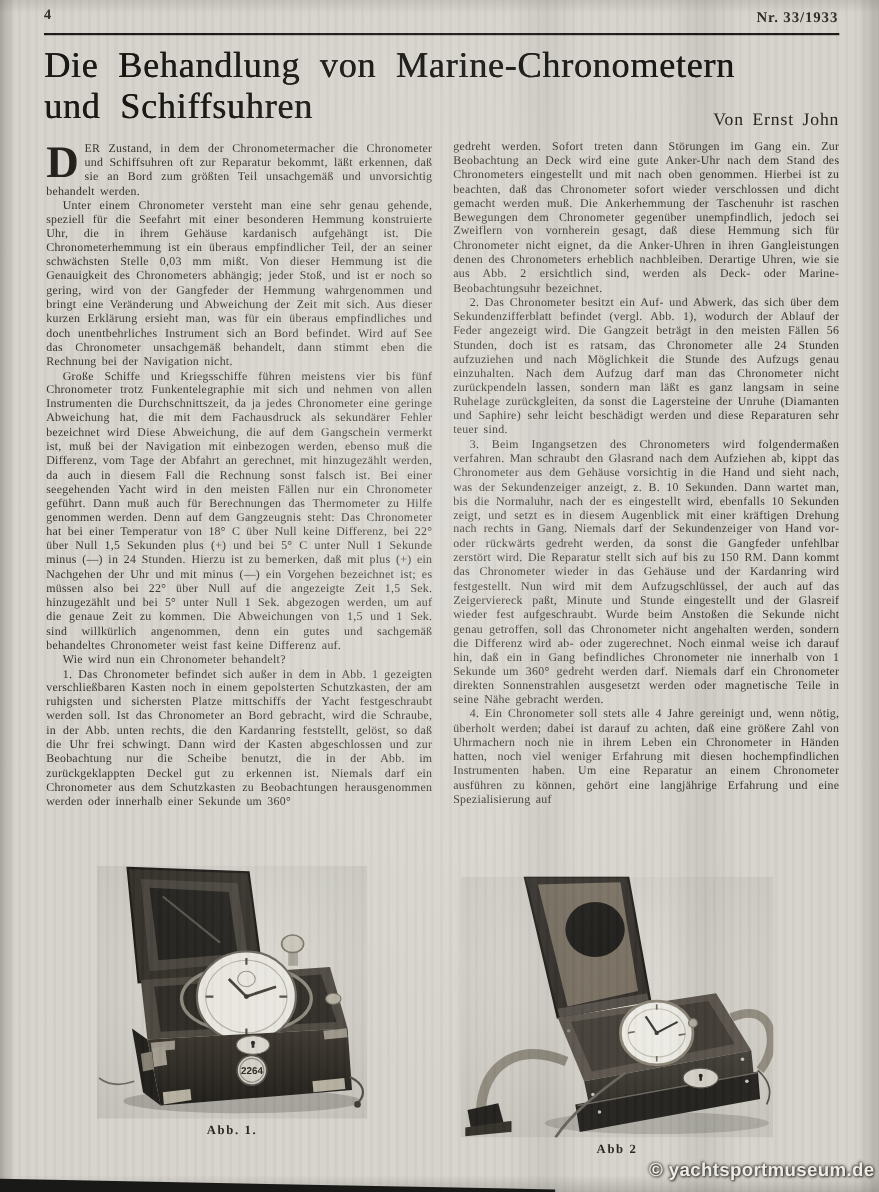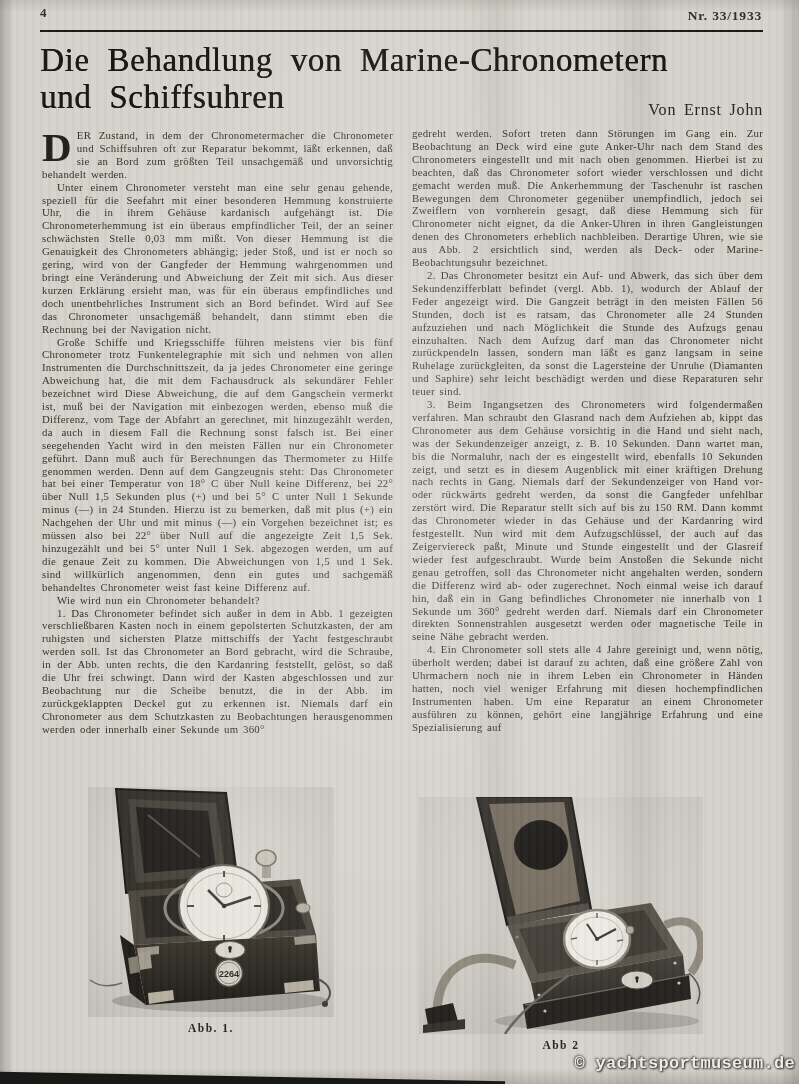--- a/index.html
+++ b/index.html
@@ -45,21 +45,21 @@
   .fig{position:absolute;}
   .fig-1{left:88px;top:787px;width:246px;}
   .fig-2{left:419px;top:797px;width:284px;}
   .fig svg{display:block;}
   .caption{
     text-align:center;font-size:11.5px;font-weight:bold;
     letter-spacing:1.5px;margin-top:5px;color:#2a2823;
   }
   .watermark{
     position:absolute;right:4px;top:1054px;z-index:50;
-    font-family:Liberation Mono, monospace;
+    font-family:Liberation Sans, sans-serif;
     font-weight:bold;font-size:17px;letter-spacing:0.3px;
     color:#efece5;
     text-shadow:1px 1px 2px rgba(45,44,40,0.95),-1px -1px 2px rgba(45,44,40,0.6),0 0 3px rgba(40,40,38,0.7);
   }
   .scan-wedge{
     position:absolute;left:0;bottom:0;width:505px;height:15px;z-index:45;
     background:#191918;
     clip-path:polygon(0 18%, 100% 82%, 100% 100%, 0 100%);
   }
 </style>

